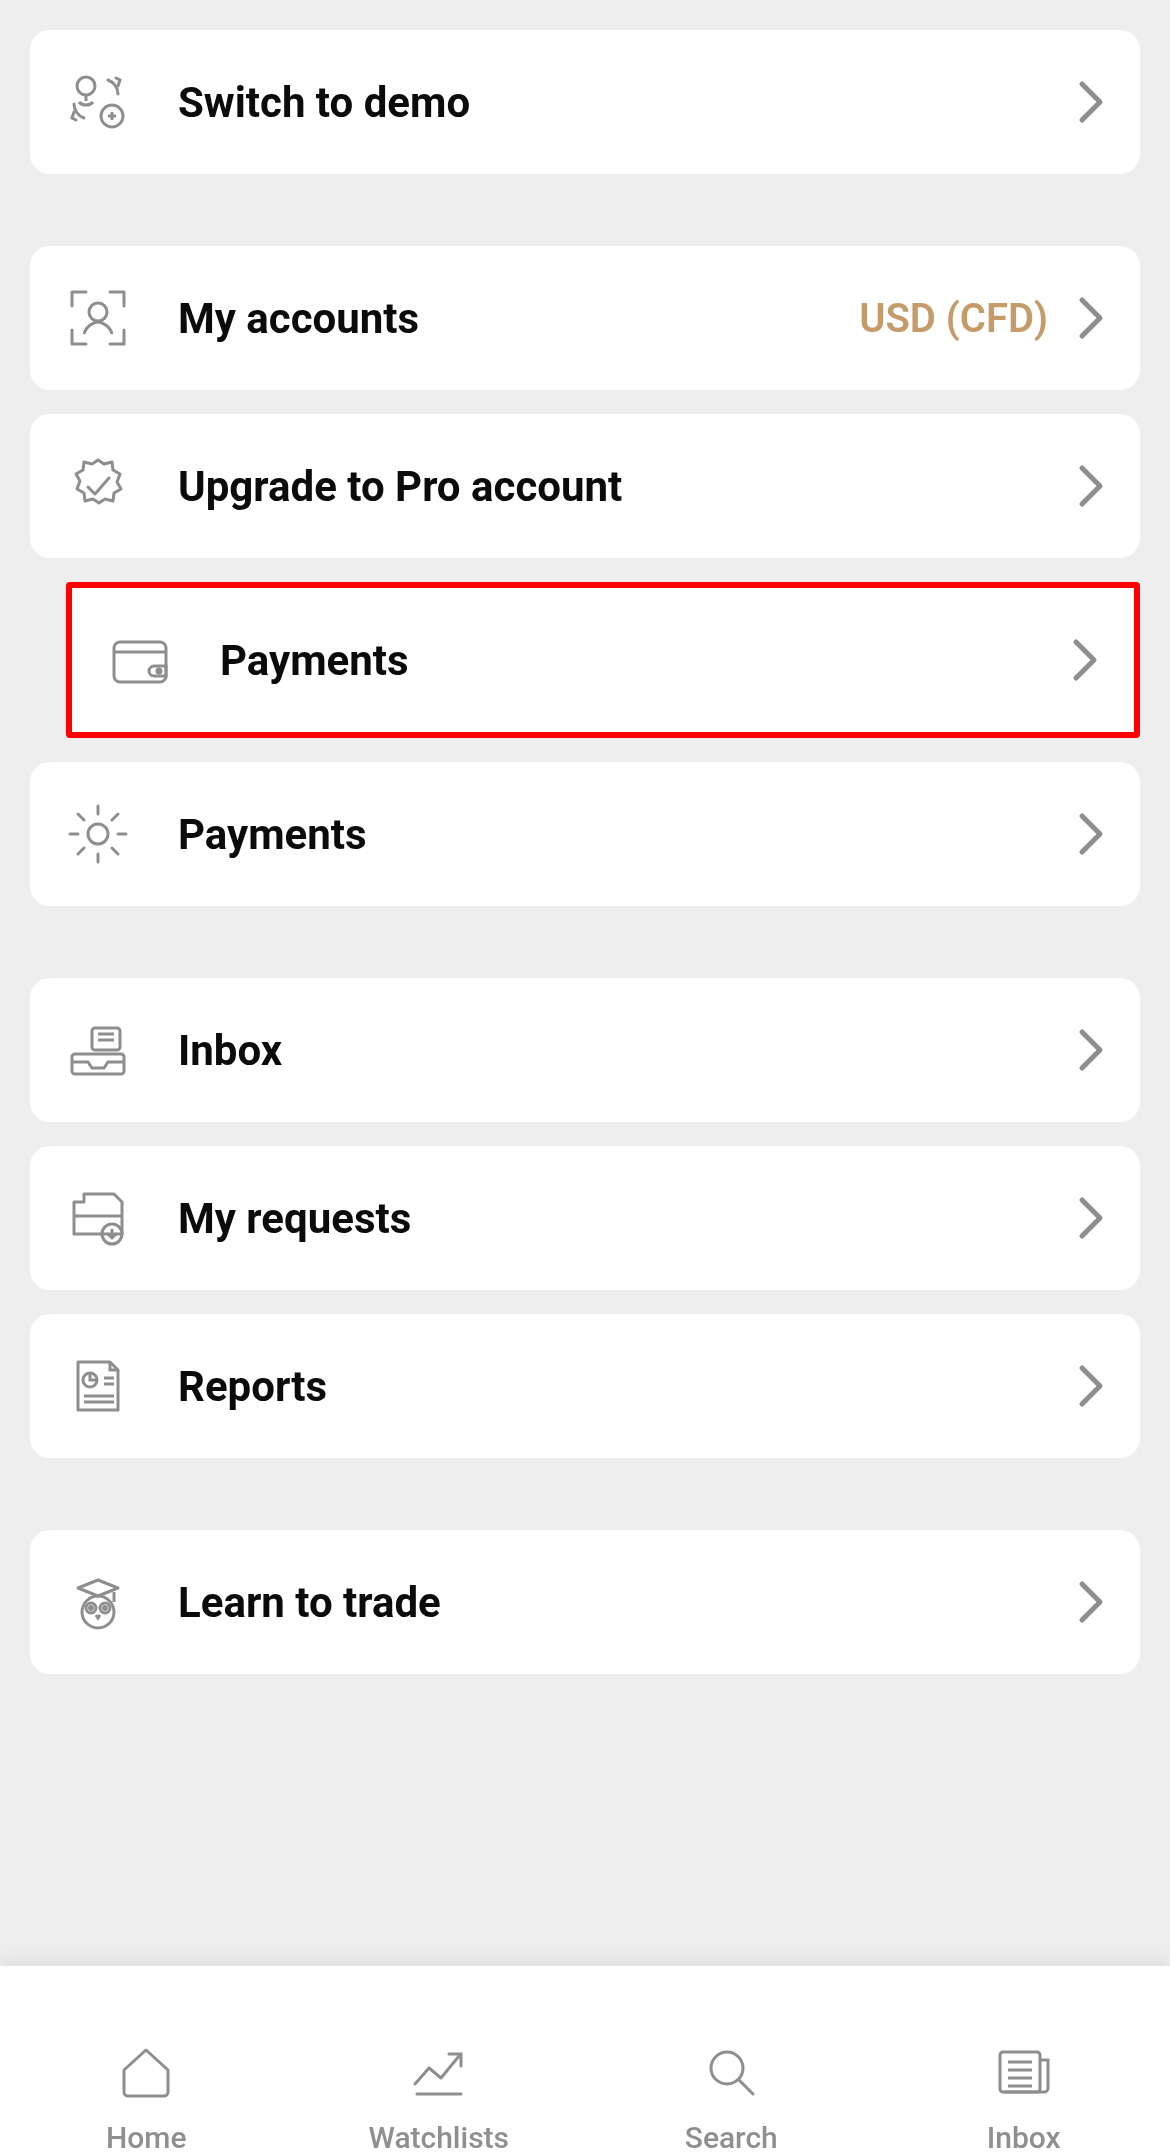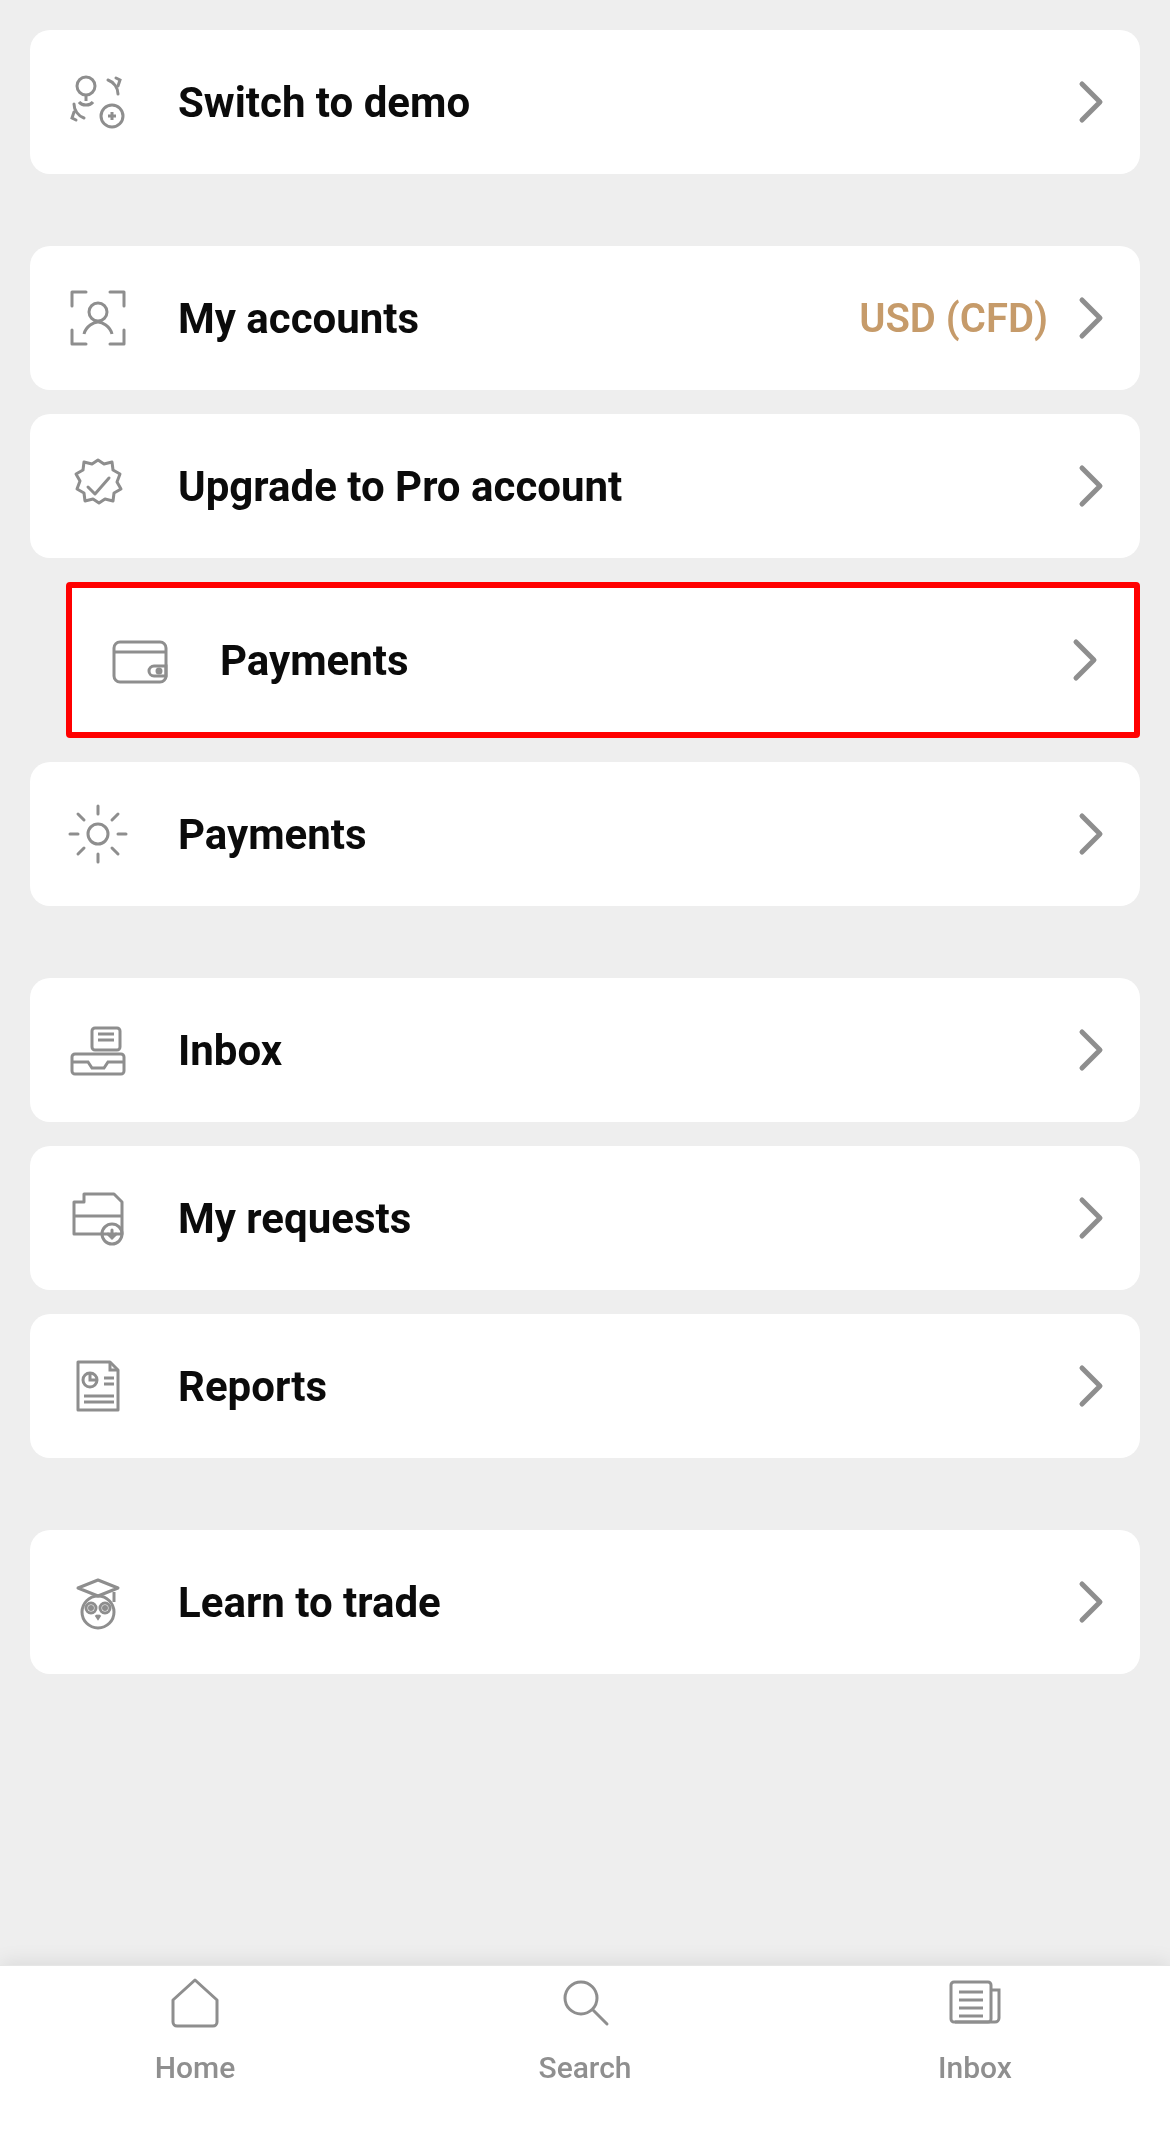--- a/index.html
+++ b/index.html
@@ -59,21 +59,21 @@
     }
     .chevron svg { display: block; }
     .bottom-nav {
       position: absolute;
       bottom: 0;
       left: 0;
       right: 0;
       background: #ffffff;
       height: 190px;
       display: flex;
-      align-items: flex-start;
+      align-items: flex-end;
       justify-content: space-around;
       border-top: 1px solid #e6e6e6;
       box-shadow: 0 -4px 18px rgba(0,0,0,0.08);
     }
     .nav-item {
       display: flex;
       flex-direction: column;
       align-items: center;
       gap: 12px;
       width: 20%;
@@ -275,20 +275,30 @@
     <div class="nav-icon">
       <svg width="64" height="64" viewBox="0 0 64 64">
           <path d="M10 30L32 10l22 20v22a4 4 0 01-4 4H14a4 4 0 01-4-4z" stroke-linejoin="round"></path>
         </svg>
     </div>
     <div class="nav-label">Home</div>
   </div>
   <div class="nav-item">
     <div class="nav-icon">
       <svg width="64" height="64" viewBox="0 0 64 64">
+          <path d="M8 44l14-16 12 10 18-22" stroke-linecap="round" stroke-linejoin="round"></path>
+          <path d="M42 14h12v12" stroke-linecap="round"></path>
+          <path d="M10 54h44" stroke-linecap="round"></path>
+        </svg>
+    </div>
+    <div class="nav-label">Watchlists</div>
+  </div>
+  <div class="nav-item">
+    <div class="nav-icon">
+      <svg width="64" height="64" viewBox="0 0 64 64">
           <circle cx="28" cy="28" r="16"></circle>
           <path d="M40 40l14 14" stroke-linecap="round"></path>
         </svg>
     </div>
     <div class="nav-label">Search</div>
   </div>
   <div class="nav-item">
     <div class="nav-icon">
       <svg width="64" height="64" viewBox="0 0 64 64">
           <rect x="8" y="12" width="40" height="40" rx="3"></rect>

